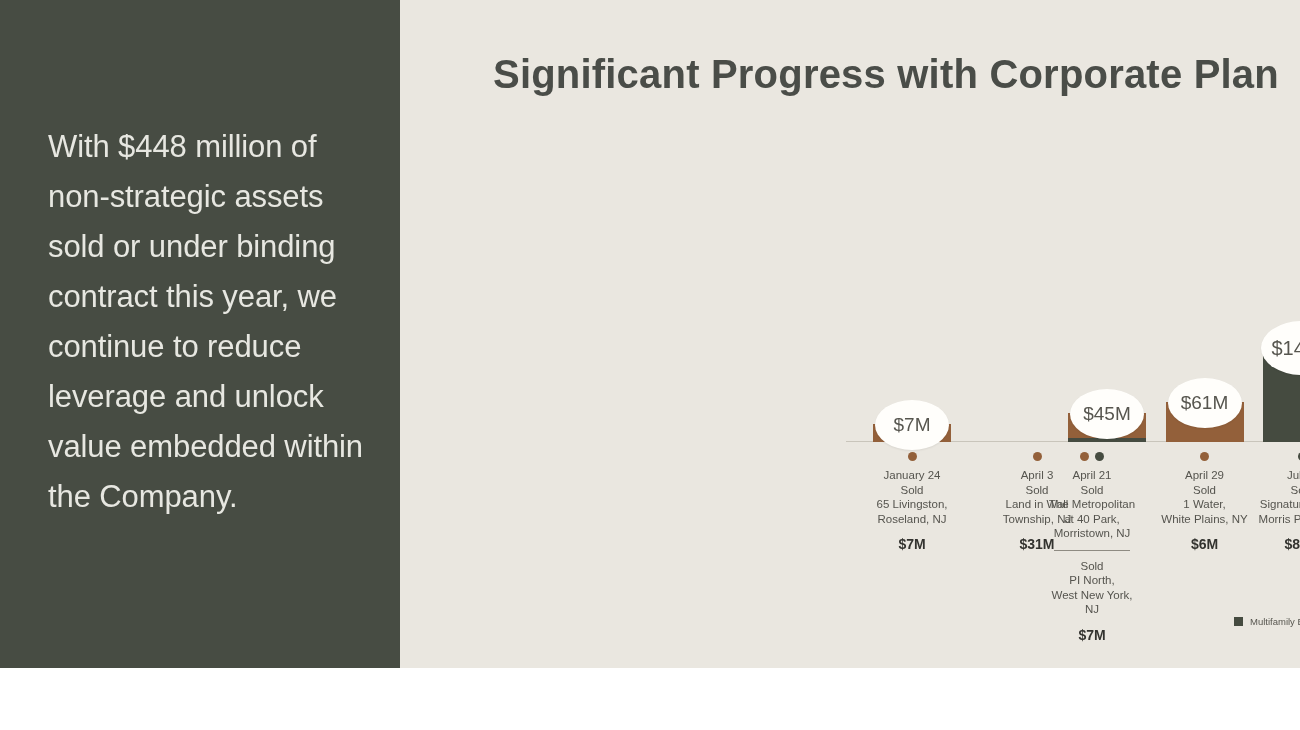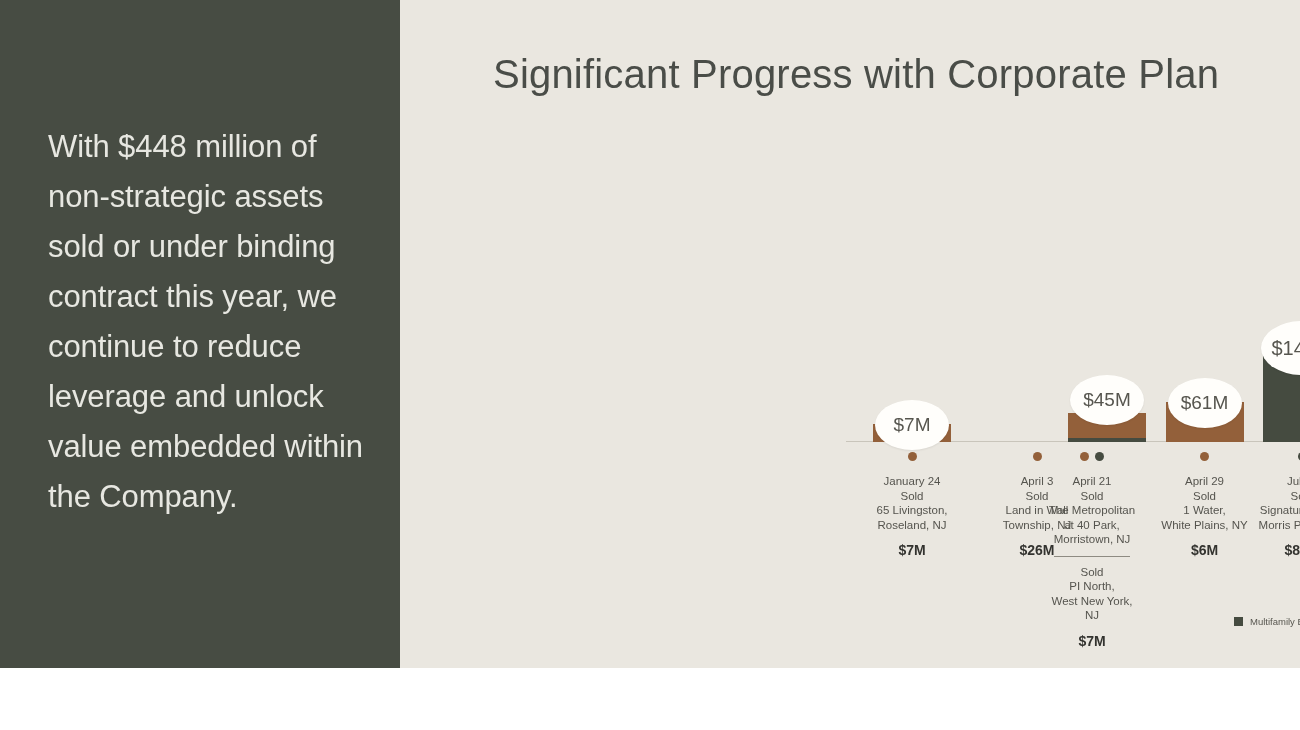--- a/index.html
+++ b/index.html
@@ -25,21 +25,21 @@
     letter-spacing: -0.1px;
   }
 
   
   #right-panel {
     position: absolute; left: 400px; top: 0; width: 900px; height: 668px;
     background: #eae7e0;
   }
   #title {
     position: absolute; left: 93px; top: 52px;
-    font-size: 40px; font-weight: 400; color: #4a4d48;
+    font-size: 40px; font-weight: 700; color: #4a4d48;
     letter-spacing: 0.2px; white-space: nowrap;
   }
 
   
   #chart {
     position: absolute; left: 473px; top: 150px; width: 780px; height: 292px;
   }
   #baseline {
     position: absolute; left: 446px; top: 441px; width: 804px; height: 1px;
     background: #c9c5bb;
@@ -66,21 +66,21 @@
   .bubble.small { width: 74px; height: 50px; font-size: 19px; }
   .bubble.med   { width: 82px; height: 54px; font-size: 20px; }
 
   
   .xcol {
     position: absolute; top: 448px; width: 100px; text-align: center;
   }
   .dots { height: 16px; display: flex; justify-content: center; gap: 6px; align-items: center; }
   .dot { width: 9px; height: 9px; border-radius: 50%; display: inline-block; }
   .xlabel {
-    font-size: 11.5px; line-height: 14.5px; color: #55544e; margin-top: 10px;
+    font-size: 11.5px; line-height: 14.5px; color: #55544e; margin-top: 4px;
   }
   .xvalue {
     font-size: 14px; font-weight: bold; color: #33332f; margin-top: 10px;
   }
   .sub-divider {
     height: 1px; background: #8e8b82; margin: 9px 12px 8px 12px;
   }
   .xlabel2 { font-size: 11.5px; line-height: 14.5px; color: #55544e; }
 
   
@@ -113,21 +113,21 @@
     <div id="baseline"></div>
     <div id="chart">
         <div class="bar-col" style="left: 0px;">
           <div class="bar" style="height: 18px; background: rgb(147, 96, 58);"></div>
           <div class="bubble small" style="bottom: -8px;">$7M</div>
         </div>
         <div class="bar-col" style="left: 195px;">
           <div class="bar" style="height: 29px; background: rgb(147, 96, 58);">
             <div class="bar-seg-base"></div>
           </div>
-          <div class="bubble small" style="bottom: 17px;">$45M</div>
+          <div class="bubble small" style="bottom: 3px;">$45M</div>
         </div>
         <div class="bar-col" style="left: 292.5px; text-align: center;">
           <div class="bar" style="height: 40px; background: rgb(147, 96, 58);"></div>
           <div class="bubble small" style="bottom: 14px;">$61M</div>
         </div>
         <div class="bar-col" style="left: 390px;">
           <div class="bar" style="height: 95px; background: rgb(69, 75, 64);"></div>
           <div class="bubble med" style="bottom: 67px;">$146M</div>
         </div>
       </div>
@@ -143,21 +143,21 @@
           <div class="xvalue">$7M</div>
         </div>
         <div class="xcol" style="left: 587px;">
           <div class="dots">
             <span class="dot" style="background: rgb(147, 96, 58);"></span>
           </div>
           <div class="xlabel" style="white-space: pre-line;">April 3
 Sold
 Land in Wall
 Township, NJ</div>
-          <div class="xvalue">$26M</div>
+          <div class="xvalue">$31M</div>
         </div>
         <div class="xcol" style="left: 642px;">
           <div class="dots">
             <span class="dot" style="background: rgb(147, 96, 58);"></span>
             <span class="dot" style="background: rgb(69, 75, 64);"></span>
           </div>
           <div class="xlabel" style="white-space: pre-line;">April 21
 Sold
 The Metropolitan
 at 40 Park,

